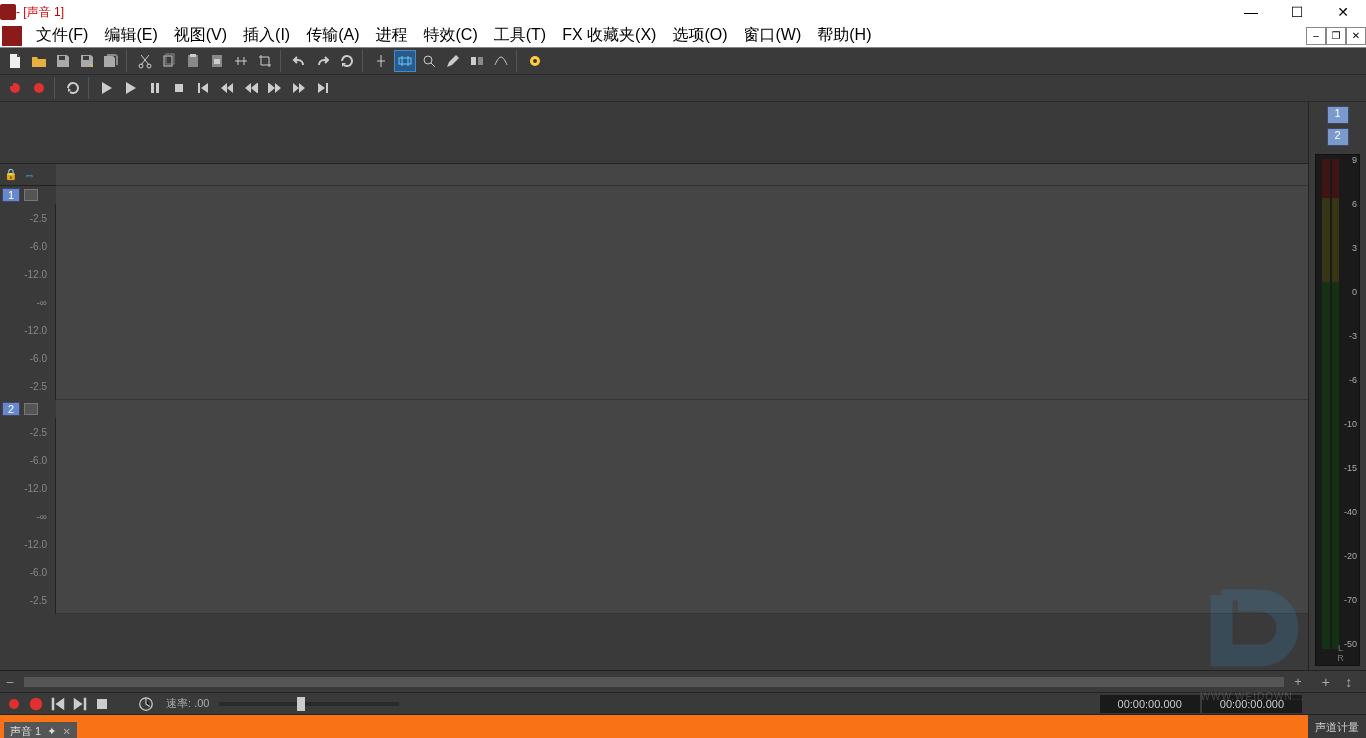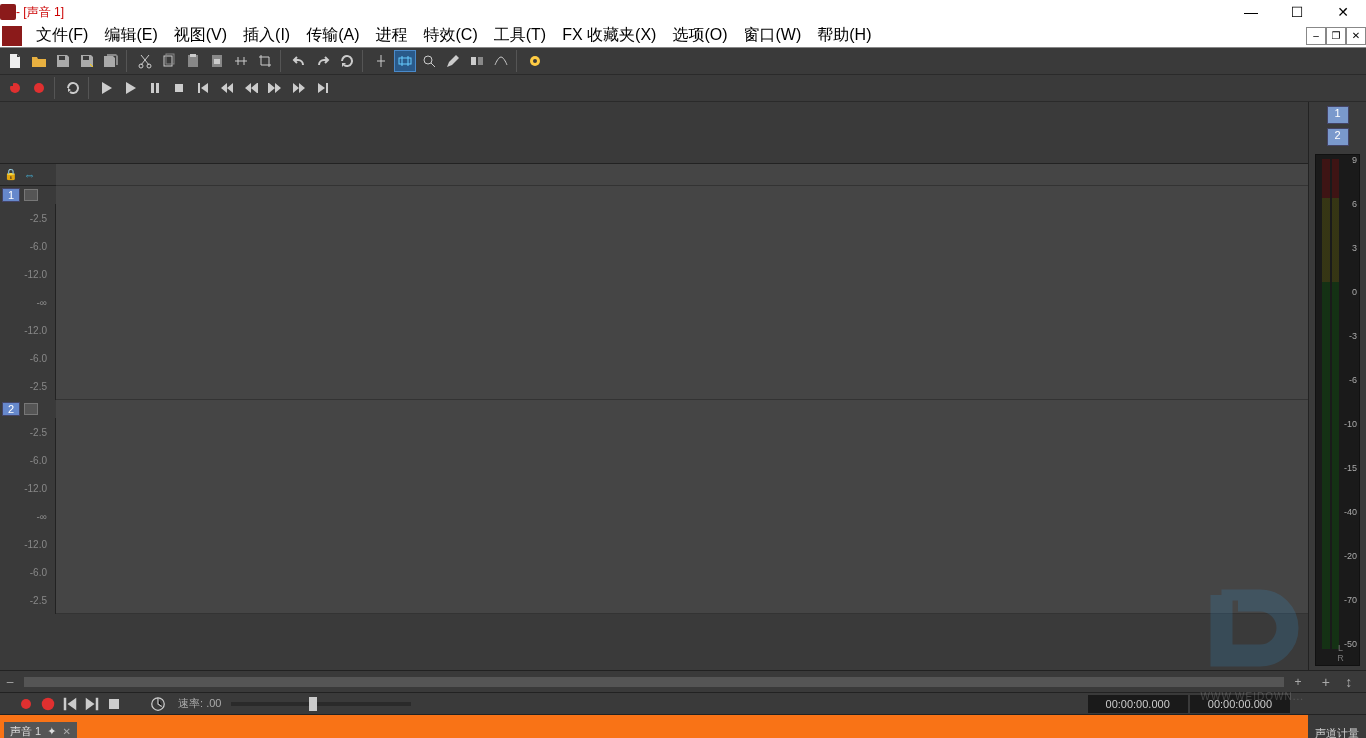--- a/index.html
+++ b/index.html
@@ -54,38 +54,38 @@
 .meter-bars { position:absolute; left:6px; right:20px; top:4px; bottom:16px; display:flex; gap:2px;}
 .meter-bar { flex:1; background:linear-gradient(to bottom,#a00 0%,#a00 8%,#880 8%,#880 25%,#070 25%,#070 100%); opacity:.25;}
 .meter-lr { position:absolute; bottom:2px; left:12px; right:0; text-align:center; font-size:9px; color:#777; letter-spacing:6px;}
 
 
 .scrub-bar { height:22px; background:#3a3a3a; border-top:1px solid #222; display:flex; align-items:center; }
 .scrub-bar .zoomout, .scrub-bar .zoomin { width:20px; text-align:center; color:#aaa; }
 .scrub-bar .track { flex:1; height:10px; background:#2a2a2a; position:relative; margin:0 4px; }
 .scrub-bar .thumb { position:absolute; left:0; width:100%; height:100%; background:#555; }
 
-.mini-transport { height:22px; background:#3a3a3a; border-top:1px solid #222; display:flex; align-items:center; gap:2px; padding:0 16px; }
+.mini-transport { height:22px; background:#3a3a3a; border-top:1px solid #222; display:flex; align-items:center; gap:2px; padding:0 4px; }
 .mini-transport .btn { width:20px; height:18px; display:flex; align-items:center; justify-content:center; }
 .mini-transport .rate-label { margin-left:8px; color:#aaa; font-size:11px; }
 .mini-transport .slider-track { width:180px; height:4px; background:#2a2a2a; margin:0 8px; position:relative; }
 .mini-transport .slider-thumb { position:absolute; left:78px; top:-5px; width:8px; height:14px; background:#ccc; }
 .mini-transport .spacer { flex:1; }
 .mini-transport .time-box { background:#1a1a1a; padding:3px 18px; font-size:11px; color:#ccc; }
 
 
 .doctabs { height:22px; background:#f97316; border-top:1px solid #222; display:flex; align-items:center; padding:16px 4px; }
 .doctab { background:#555; padding:2px 6px; font-size:11px; color:#ddd; display:flex; gap:6px; align-items:center;}
 .doctab .closex { color:#aaa; font-size:10px; }
 
 
 .statusbar { height:22px; background:#3a3a3a; border-top:1px solid #222; display:flex; align-items:center; justify-content:flex-end; gap:2px; padding:0 2px; }
 .statusbar .cell { border-left:1px solid #555; padding:0 10px; font-size:11px; color:#ccc; height:100%; display:flex; align-items:center; }
 
-.right-status { height:22px; color:#ccc; font-size:11px; text-align:center; padding-top:11px; border-top:1px solid #222;}
+.right-status { height:22px; color:#ccc; font-size:11px; text-align:center; padding-top:5px; border-top:1px solid #222;}
 
 .watermark { position:absolute; right:62px; bottom:52px; opacity:.18; pointer-events:none; }
 .watermark svg { width:110px; height:110px; }
 .watermark-text { position:absolute; right:62px; bottom:36px; font-size:10px; color:#888; opacity:.4; letter-spacing:1px; pointer-events:none; }
 </style>
 </head>
 <body>
 
 <div class="titlebar">
   <div class="left">

